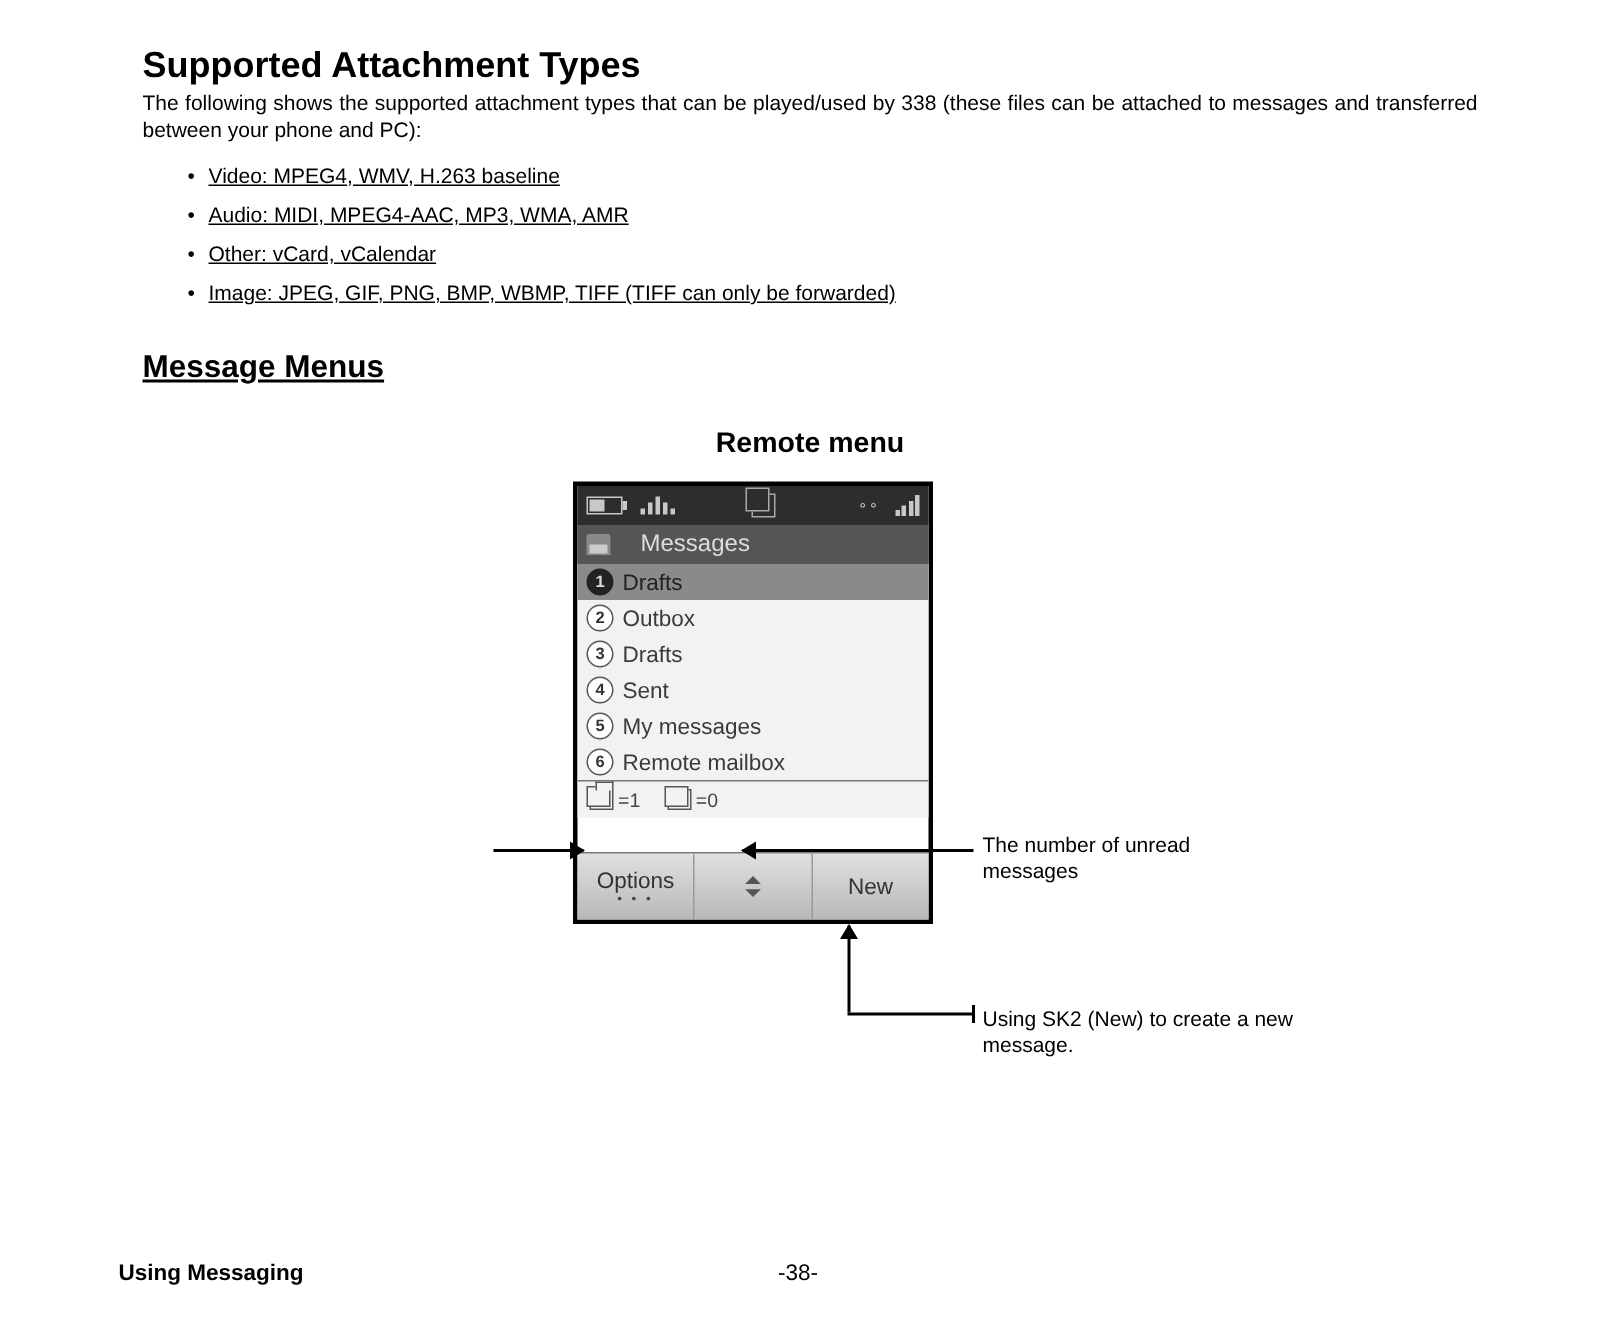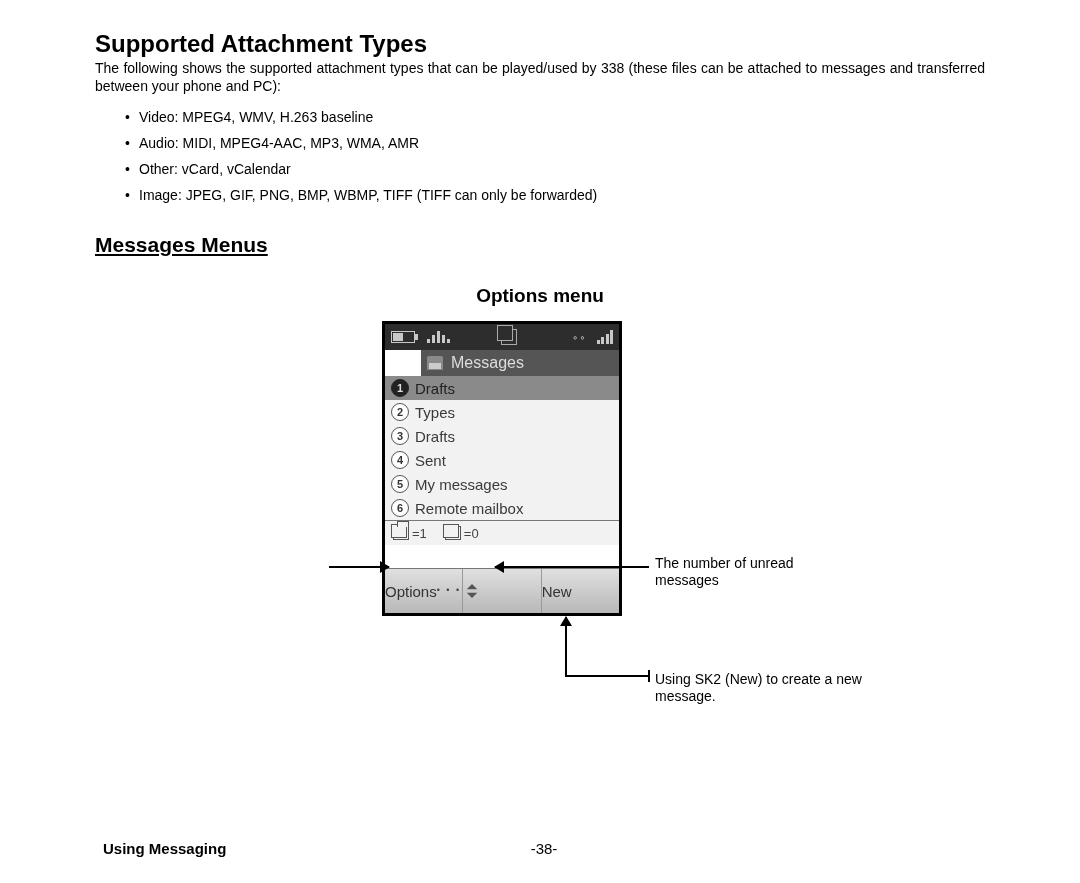--- a/index.html
+++ b/index.html
@@ -24,20 +24,21 @@
   .intro {
     font-size: 14px;
     line-height: 1.25;
     text-align: justify;
     margin: 0 0 14px 0;
   }
   ul.types {
     list-style: none;
     padding: 0 0 0 30px;
     margin: 12px 0 30px 0;
+    text-decoration: underline;
   }
   ul.types li {
     font-size: 14px;
     margin: 10px 0;
     position: relative;
     padding-left: 14px;
   }
   ul.types li::before {
     content: "•";
     position: absolute;
@@ -102,22 +103,21 @@
   .signal span:nth-child(3){height:10px;} .signal span:nth-child(4){height:14px;}
 
   .titlebar {
     height: 26px;
     background: #555;
     color: #ddd;
     font-size: 16px;
     display: flex;
     align-items: center;
     padding: 0 6px;
-    gap: 8px;
-    margin-left: 36px;
+    gap: 20px;
   }
   .titlebar .env-icon {
     width: 16px; height: 14px; background:#8a8a8a; position:relative;
     border-radius:2px 2px 0 0;
   }
   .titlebar .env-icon::after {
     content:""; position:absolute; left:2px; right:2px; bottom:1px; height:6px;
     background:#ccc;
   }
 
@@ -170,22 +170,23 @@
     position:absolute;
     left:0; right:0; bottom:0;
     height: 44px;
     display:flex;
     background: linear-gradient(#e0e0e0,#b8b8b8);
     border-top:1px solid #777;
   }
   .softkeys > div {
     flex:1;
     display:flex;
-    flex-direction:row;
+    flex-direction:column;
     align-items:center;
+    justify-content:center;
     font-size: 15px;
     color:#333;
     border-left:1px solid #999;
   }
   .softkeys > div:first-child { border-left:none; }
   .softkeys .opt-dots { font-size:9px; letter-spacing:2px; margin-top:-2px; color:#444;}
   .softkeys svg { width:18px; height:14px; }
 
   
   .anno {
@@ -251,21 +252,21 @@
   }
   .tick {
     position:absolute;
     left: 553px; top: 349px;
     width: 2px; height: 12px; background:#000;
   }
 
   
   .footer {
     position: absolute;
-    left: 103px; right: 95px;
+    left: 79px; right: 95px;
     bottom: 26px;
     display: flex;
     font-size: 15px;
     font-weight: bold;
   }
   .footer .fl { flex: 1; }
   .footer .fc { flex: 0; white-space: nowrap; font-weight: normal; }
   .footer .fr { flex: 1; }
 </style>
 </head>
@@ -276,23 +277,23 @@
   <h1 class="section-title">Supported Attachment Types</h1>
   <p class="intro">The following shows the supported attachment types that can be played/used by 338 (these files can be attached to messages and transferred between your phone and PC):</p>
 
   <ul class="types">
     <li>Video: MPEG4, WMV, H.263 baseline</li>
     <li>Audio: MIDI, MPEG4-AAC, MP3, WMA, AMR</li>
     <li>Other: vCard, vCalendar</li>
     <li>Image: JPEG, GIF, PNG, BMP, WBMP, TIFF (TIFF can only be forwarded)</li>
   </ul>
 
-  <h2 class="section-sub">Messages Menus</h2>
-
-  <h3 class="figure-caption">Options menu</h3>
+  <h2 class="section-sub">Message Menus</h2>
+
+  <h3 class="figure-caption">Remote menu</h3>
 
   <div class="figure-wrap">
 
     <div class="phone">
       <div class="statusbar">
         <span class="battery">
             <span class="fill"></span>
           </span>
         <span class="eqbar">
             <span></span>
@@ -318,21 +319,21 @@
         <span>Messages</span>
       </div>
 
       <div class="menu-list">
         <div class="menu-item selected">
           <span class="numcircle">1</span>
           <span>Drafts</span>
         </div>
         <div class="menu-item">
           <span class="numcircle">2</span>
-          <span>Types</span>
+          <span>Outbox</span>
         </div>
         <div class="menu-item">
           <span class="numcircle">3</span>
           <span>Drafts</span>
         </div>
         <div class="menu-item">
           <span class="numcircle">4</span>
           <span>Sent</span>
         </div>
         <div class="menu-item">

